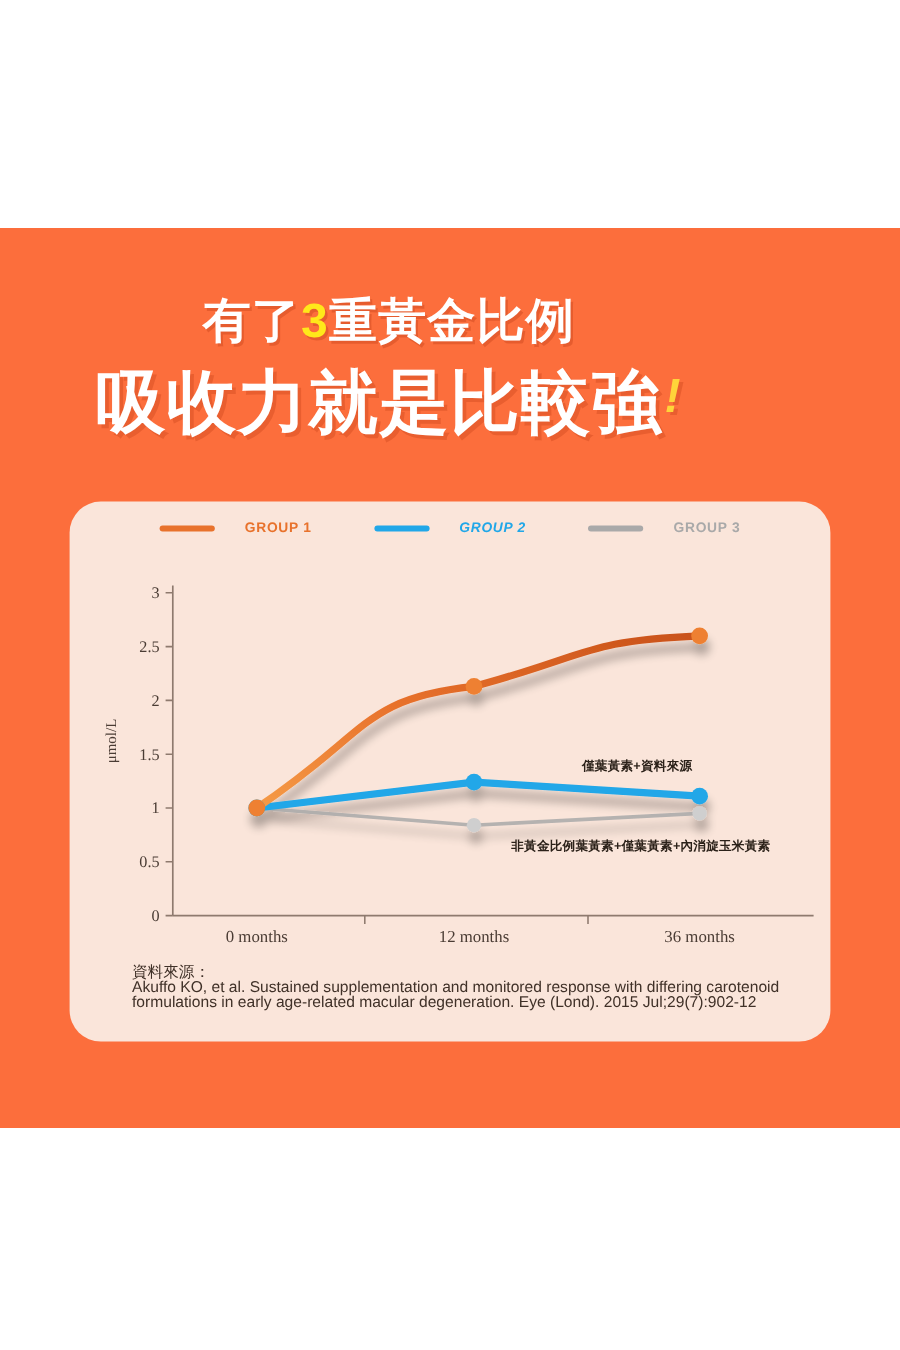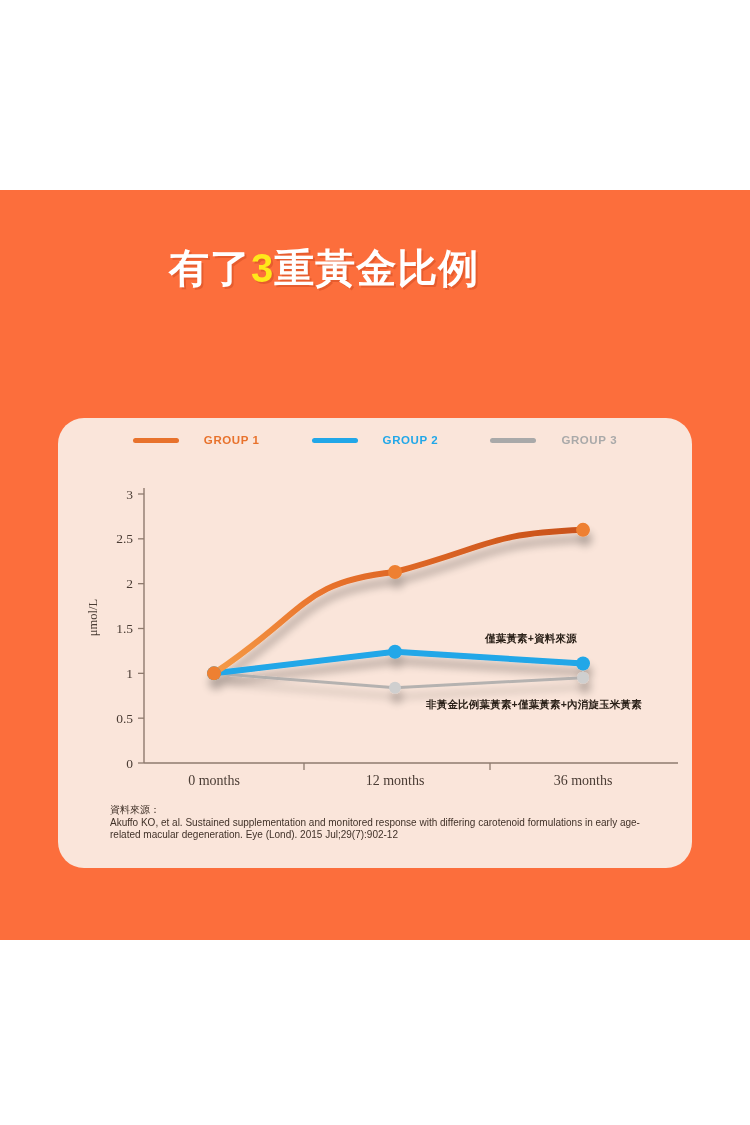--- a/index.html
+++ b/index.html
@@ -78,45 +78,46 @@
   .yaxis-title {
     position:absolute; left:-10px; top:192px;
     width:90px; text-align:center;
     font-size:12.5px; color:#4A3C34;
     transform:rotate(-90deg);
     font-family:"Liberation Serif", serif;
   }
   
   .source {
     position:absolute; left:52px; top:386px; width:560px;
-    font-size:10px; line-height:12px; color:#403128;
+    font-size:13px; line-height:12px; color:#403128;
   }
   .source .src-head { margin-bottom:1px; }
 </style>
 </head>
 <body>
 
 <div id="page">
 
   <div class="band"></div>
 
   <div class="headline-wrap">
     <div class="head-line1"><span>有了</span><span class="hl-num">3</span><span>重黃金比例</span></div>
+    <div class="head-line2"><span>吸收力就是比較強</span><span class="bang">!</span></div>
   </div>
 
   <div class="card">
 
     <div class="legend">
       <div class="legend-item">
         <span class="legend-swatch" id="sw0" style="background: rgb(232, 114, 44);"></span>
         <span class="legend-label" id="lb0" style="color: rgb(232, 114, 44);">GROUP 1</span>
       </div>
       <div class="legend-item">
         <span class="legend-swatch" id="sw1" style="background: rgb(33, 167, 232);"></span>
-        <span class="legend-label" id="lb1" style="color: rgb(33, 167, 232);">GROUP 2</span>
+        <span class="legend-label" id="lb1" style="color: rgb(33, 167, 232); font-style: italic;">GROUP 2</span>
       </div>
       <div class="legend-item">
         <span class="legend-swatch" id="sw2" style="background: rgb(169, 169, 169);"></span>
         <span class="legend-label" id="lb2" style="color: rgb(169, 169, 169);">GROUP 3</span>
       </div>
     </div>
 
     <div class="plot">
       <svg id="chart-svg" width="634" height="450" viewBox="0 0 634 450">
           <defs>

